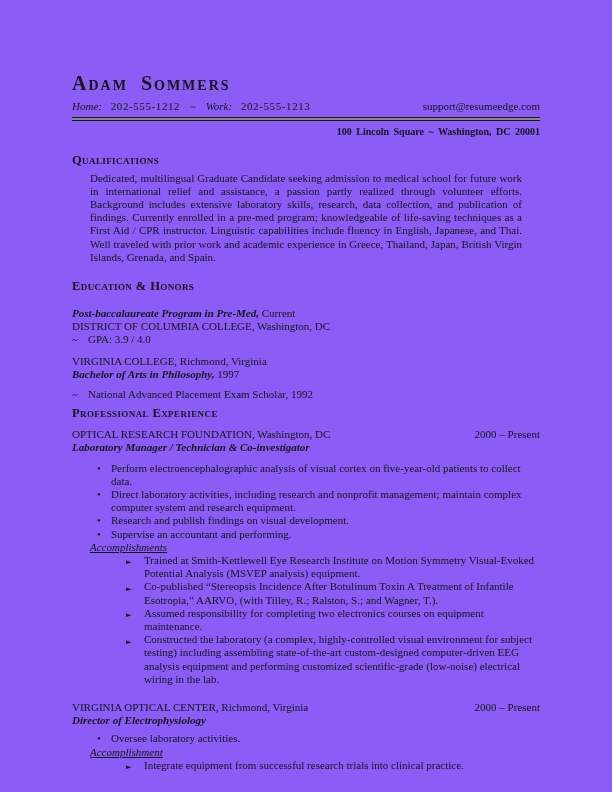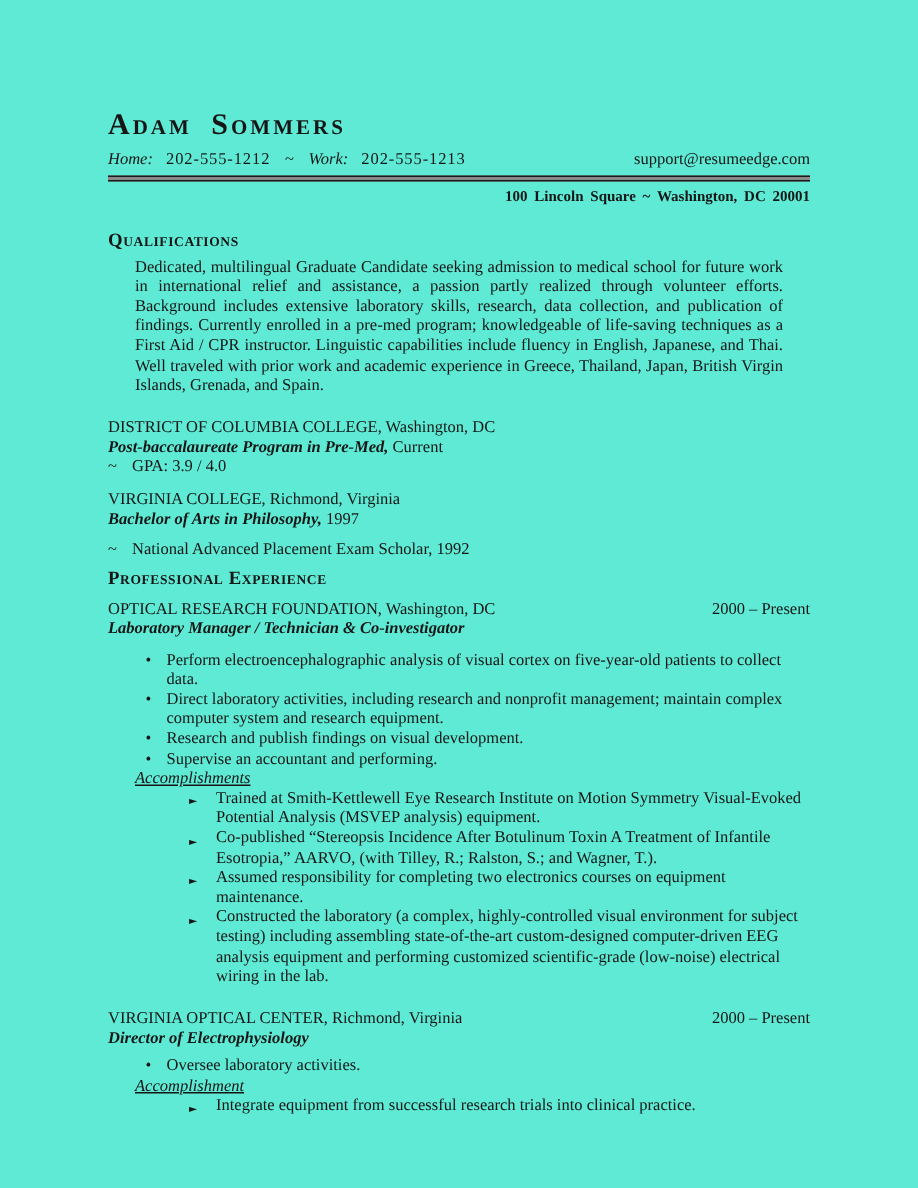--- a/index.html
+++ b/index.html
@@ -1,21 +1,21 @@
 <!DOCTYPE html>
 <html><head>
 <meta charset="utf-8">
 <style>
   html,body{margin:0;padding:0;background:#ffffff;}
   .page{
     position:relative;
     width:612px;height:792px;
     box-sizing:border-box;
     padding:73px 72px 0 72px;
-    background:#5eead4;
+    background:#8b5cf6;
     color:#161616;
     font-family:"Liberation Serif", serif;
     font-size:11px;
     overflow:hidden;
   }
   
   .name{
     font-size:20px;
     font-weight:bold;
     font-variant:small-caps;
@@ -140,24 +140,25 @@
   <div class="rule"></div>
 
   <div class="address-row">100 Lincoln Square ~ Washington, DC 20001</div>
 
   <div class="section">
     <div class="sec-heading">Qualifications</div>
     <div class="summary">Dedicated, multilingual Graduate Candidate seeking admission to medical school for future work in international relief and assistance, a passion partly realized through volunteer efforts. Background includes extensive laboratory skills, research, data collection, and publication of findings. Currently enrolled in a pre-med program; knowledgeable of life-saving techniques as a First Aid / CPR instructor. Linguistic capabilities include fluency in English, Japanese, and Thai. Well traveled with prior work and academic experience in Greece, Thailand, Japan, British Virgin Islands, Grenada, and Spain.</div>
   </div>
 
   <div class="section">
+    <div class="sec-heading">Education &amp; Honors</div>
 
     <div class="edu-entry">
+      <div><span class="bi">Post-baccalaureate Program in Pre-Med,</span> <span>Current</span></div>
       <div>DISTRICT OF COLUMBIA COLLEGE, Washington, DC</div>
-      <div><span class="bi">Post-baccalaureate Program in Pre-Med,</span> <span>Current</span></div>
       <div class="tilde-line">
           <span class="tld">~</span>
           <span>GPA: 3.9 / 4.0</span>
         </div>
     </div>
 
     <div class="edu-entry second">
       <div>VIRGINIA COLLEGE, Richmond, Virginia</div>
       <div><span class="bi">Bachelor of Arts in Philosophy,</span> <span>1997</span></div>
     </div>

